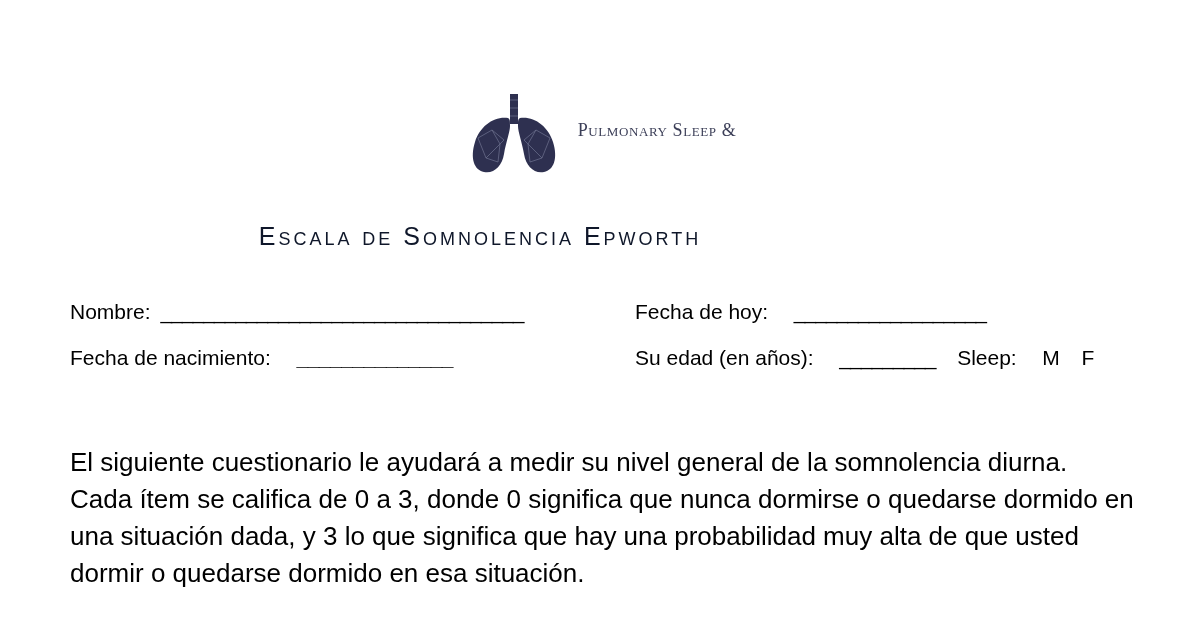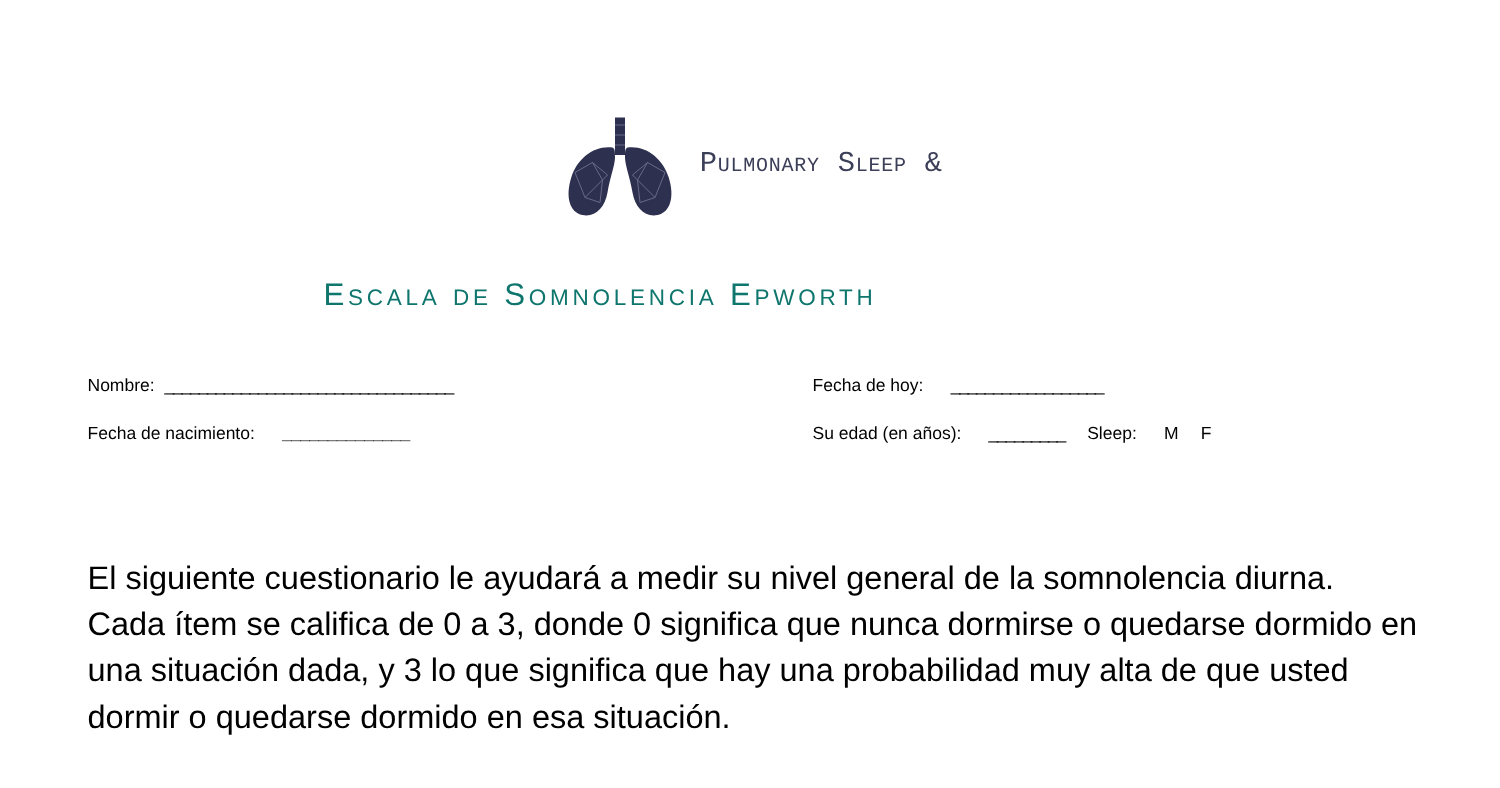--- a/index.html
+++ b/index.html
@@ -41,56 +41,55 @@
     height: 86px;
     flex: 0 0 auto;
   }
   .logo-text {
     display: flex;
     flex-direction: column;
     justify-content: center;
     line-height: 1.22;
   }
   .logo-text span {
-    font-family: Liberation Mono, monospace;
+    font-family: Liberation Serif, serif;
     font-variant: small-caps;
-    font-size: 23px;
+    font-size: 18px;
     letter-spacing: 0.6px;
     color: #3c3f58;
     white-space: nowrap;
   }
 
   
   .doc-title {
     position: absolute;
     left: 0;
     top: 222px;
     width: 960px;
     text-align: center;
     font-family: "Liberation Sans", sans-serif;
     font-size: 25px;
     font-variant: small-caps;
     letter-spacing: 3px;
-    color: #0f766e;
+    color: #0f172a;
   }
 
   
   .form-area {
     position: absolute;
     left: 70px;
     top: 300px;
     width: 1060px;
   }
   .form-row {
     display: flex;
     align-items: center;
-    font-size: 14px;
+    font-size: 21px;
     margin-bottom: 22px;
     white-space: nowrap;
-    gap: 15px;
   }
   .fld-label { margin-right: 4px; }
   .dots {
     letter-spacing: -1px;
   }
   .col-left { width: 565px; }
   .col-right { flex: 1 1 auto; }
   .gap-sm { display: inline-block; width: 10px; }
 
   

